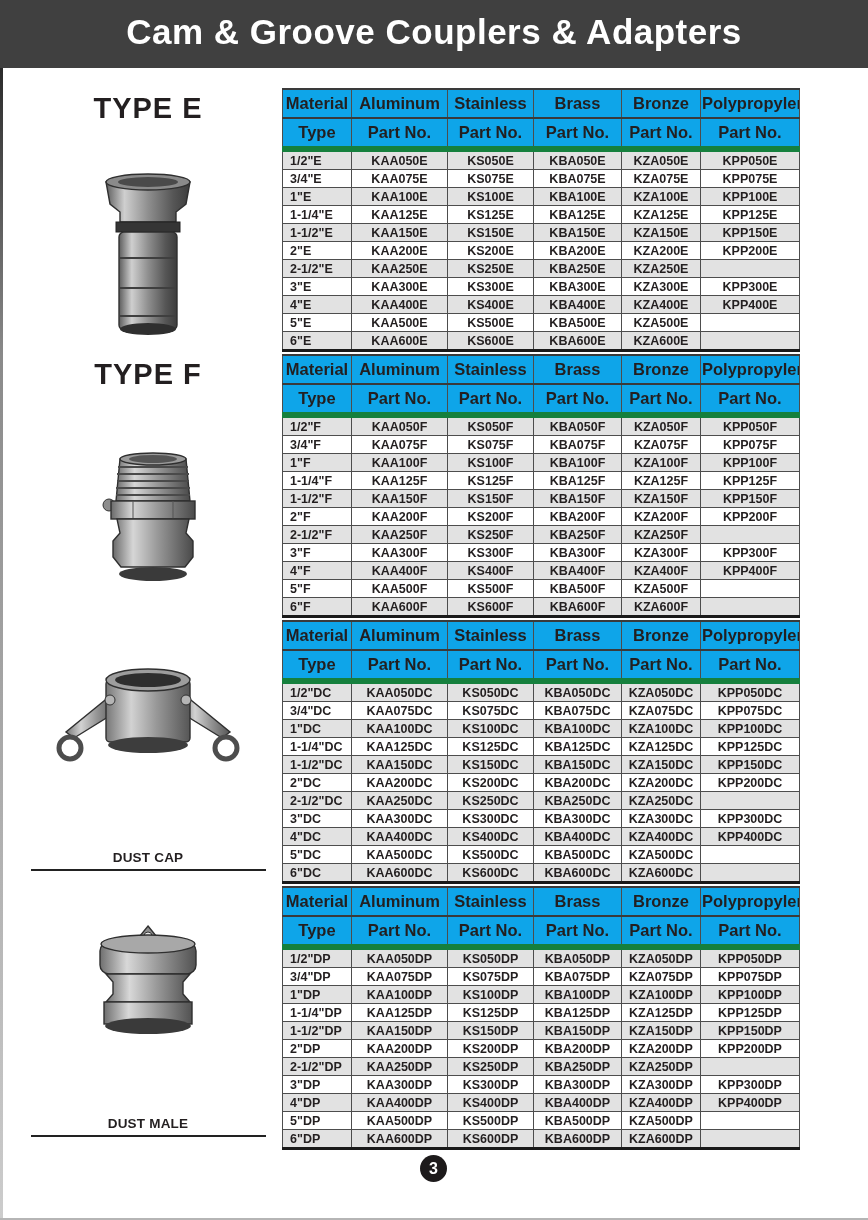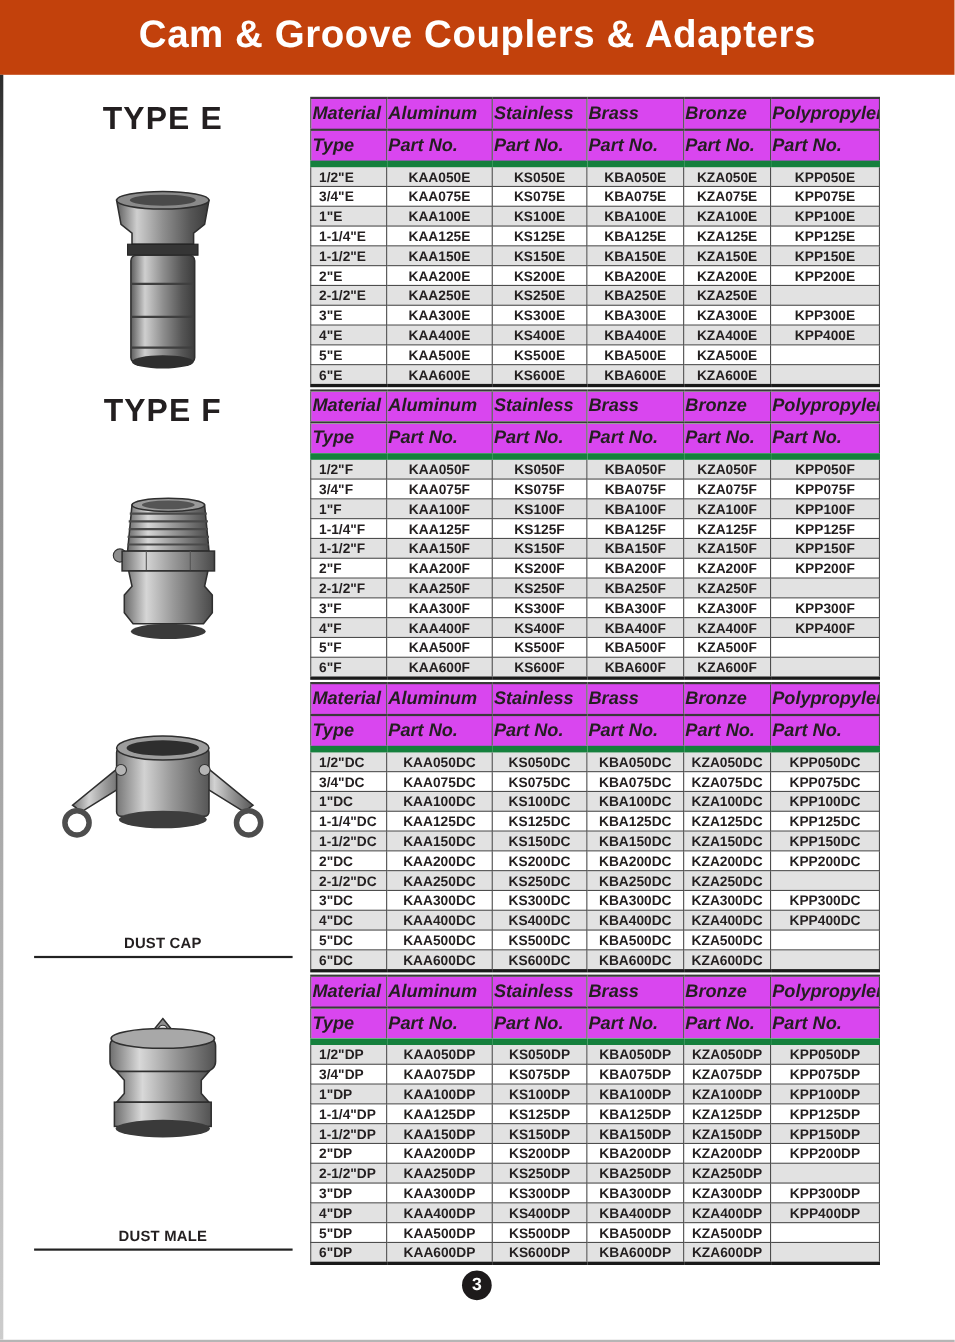--- a/index.html
+++ b/index.html
@@ -12,21 +12,21 @@
     overflow:hidden;
     box-sizing:border-box;
     border-bottom:2px solid #b5b5b5;
   }
   .page::before {
     content:'';
     position:absolute; left:0; top:68px; bottom:0; width:3px;
     background:linear-gradient(#2b2b2b, #8a8a8a 25%, #b3b3b3 70%, #cccccc);
   }
   .banner {
-    height:68px; background:#c2410c;
+    height:68px; background:#404040;
     display:flex; align-items:center; justify-content:center;
   }
   .banner .title {
     color:#ffffff; font-size:35px; font-weight:bold; letter-spacing:.5px;
     margin-top:-4px;
   }
   .content { padding:20px 0 0 14px; }
   .section { display:flex; align-items:stretch; margin-bottom:11px; height:255px; }
   .panel {
     width:268px; flex:0 0 268px;
@@ -46,22 +46,22 @@
   table.parts {
     border-collapse:collapse; table-layout:fixed;
     width:517px; align-self:flex-start;
   }
   table.parts th, table.parts td {
     border:1px solid #4d4d4d;
     font-weight:bold;
     overflow:hidden; white-space:nowrap;
   }
   table.parts thead th {
-    font-size:16.5px; height:25px; text-align:left;
-    border-top:2px solid #3a3a3a; background:#d946ef;font-style:italic;
+    font-size:16.5px; height:25px; text-align:center;
+    border-top:2px solid #3a3a3a; background:#0ea5e9;
   }
   table.parts thead tr.subhead th { border-bottom:6px solid #15803d; }
   table.parts td {
     font-size:12.5px; height:17px; text-align:center; padding:0 2px;
   }
   table.parts td:first-child { text-align:left; padding-left:7px; }
   table.parts tbody tr:nth-child(odd) { background:#e2e2e2; }
   table.parts tbody tr:nth-child(even) { background:#ffffff; }
   table.parts tbody tr:last-child td { border-bottom:3px solid #1a1a1a; }
   col.c-material { width:69px; }

